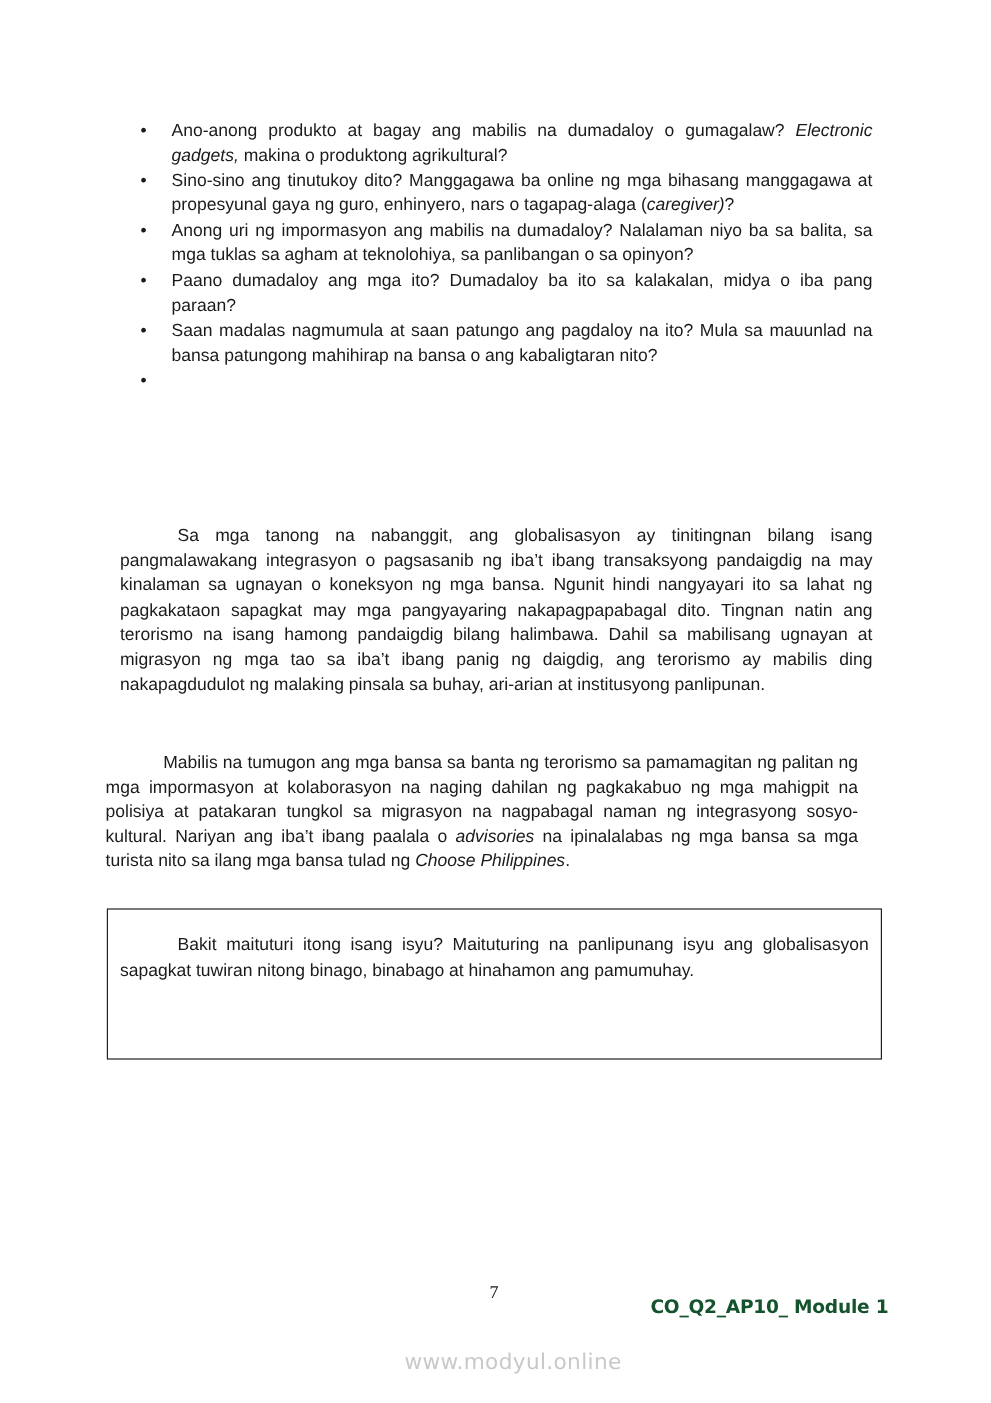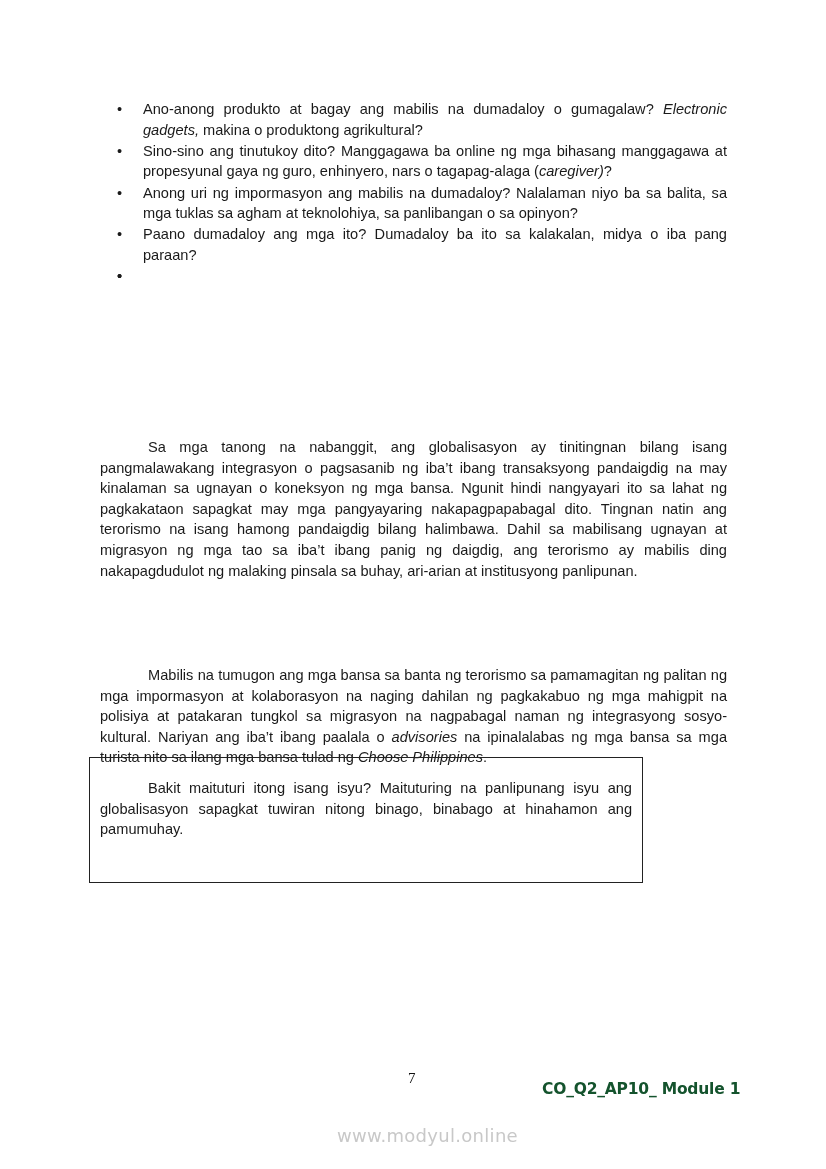--- a/index.html
+++ b/index.html
@@ -6,42 +6,42 @@
     body { width: 826px; height: 1169px; position: relative; overflow: hidden;
            font-family: "Liberation Sans", sans-serif; color: #1a1a1a; }
     .page { position: absolute; left: 100px; top: 99px; width: 627px; }
     p { margin: 0; font-size: 14.6px; line-height: 20.6px; text-align: justify; }
     .indent { text-indent: 48px; }
     ul { margin: 0; padding: 0; list-style: none; }
     li { position: relative; padding-left: 43px; font-size: 14.6px; line-height: 20.6px;
          text-align: justify; margin-bottom: 0.6px; }
     li .bullet { position: absolute; left: 17px; top: 0; }
     .para2 { position: absolute; left: 100px; top: 437px; width: 627px; }
-    .para3 { position: absolute; left: 100px; top: 626px; width: 627px; margin-top: 39px; }
-    .box { position: absolute; left: 89px; top: 757px; width: 554px; height: 126px;
+    .para3 { position: absolute; left: 88px; top: 626px; width: 627px; }
+    .box { position: absolute; left: 89px; top: 757px; width: 646px; height: 126px;
            border: 1.5px solid #222; box-sizing: border-box; padding: 20px 10px 0 10px; }
     .box p { margin-bottom: 11px; }
     .pagenum { position: absolute; left: 408px; top: 1070px; font-family: "Liberation Serif", serif;
                font-size: 15px; color: #111; }
     .code { position: absolute; left: 542px; top: 1080px; font-family: "DejaVu Sans", sans-serif;
             font-weight: bold; font-size: 15.5px; color: #14532d; letter-spacing: -0.2px; }
     .watermark { position: absolute; left: 337px; top: 1125px; font-family: "DejaVu Sans", sans-serif;
                  font-size: 18px; color: #c8c8c8; letter-spacing: 0.3px; }
     em { font-style: italic; }
   </style>
 </head>
 <body>
 
 <div class="page">
   <ul>
     <li><span class="bullet">•</span><span>Ano-anong produkto at bagay ang mabilis na dumadaloy o gumagalaw? </span><em>Electronic gadgets,</em><span> makina o produktong agrikultural?</span></li>
     <li><span class="bullet">•</span><span>Sino-sino ang tinutukoy dito? Manggagawa ba online ng mga bihasang manggagawa at propesyunal gaya ng guro, enhinyero, nars o tagapag-alaga (</span><em>caregiver)</em><span>?</span></li>
     <li><span class="bullet">•</span><span>Anong uri ng impormasyon ang mabilis na dumadaloy? Nalalaman niyo ba sa balita, sa mga tuklas sa agham at teknolohiya, sa panlibangan o sa opinyon?</span></li>
     <li><span class="bullet">•</span><span>Paano dumadaloy ang mga ito? Dumadaloy ba ito sa kalakalan, midya o iba pang paraan?</span></li>
-    <li><span class="bullet">•</span></li>
+    <li><span class="bullet">•</span><span>Saan madalas nagmumula at saan patungo ang pagdaloy na ito? Mula sa mauunlad na bansa patungong mahihirap na bansa o ang kabaligtaran nito?</span></li>
     <li><span class="bullet">•</span></li>
   </ul>
 </div>
 
 <div class="para2">
   <p class="indent">Sa mga tanong na nabanggit, ang globalisasyon ay tinitingnan bilang isang pangmalawakang integrasyon o pagsasanib ng iba’t ibang transaksyong pandaigdig na may kinalaman sa ugnayan o koneksyon ng mga bansa. Ngunit hindi nangyayari ito sa lahat ng pagkakataon sapagkat may mga pangyayaring nakapagpapabagal dito. Tingnan natin ang terorismo na isang hamong pandaigdig bilang halimbawa. Dahil sa mabilisang ugnayan at migrasyon ng mga tao sa iba’t ibang panig ng daigdig, ang terorismo ay mabilis ding nakapagdudulot ng malaking pinsala sa buhay, ari-arian at institusyong panlipunan.</p>
 </div>
 
 <div class="para3">
   <p class="indent"><span>Mabilis na tumugon ang mga bansa sa banta ng terorismo sa pamamagitan ng palitan ng mga impormasyon at kolaborasyon na naging dahilan ng pagkakabuo ng mga mahigpit na polisiya at patakaran tungkol sa migrasyon na nagpabagal naman ng integrasyong sosyo-kultural. Nariyan ang iba’t ibang paalala o </span><em>advisories</em><span> na ipinalalabas ng mga bansa sa mga turista nito sa ilang mga bansa tulad ng </span><em>Choose Philippines</em><span>.</span></p>

